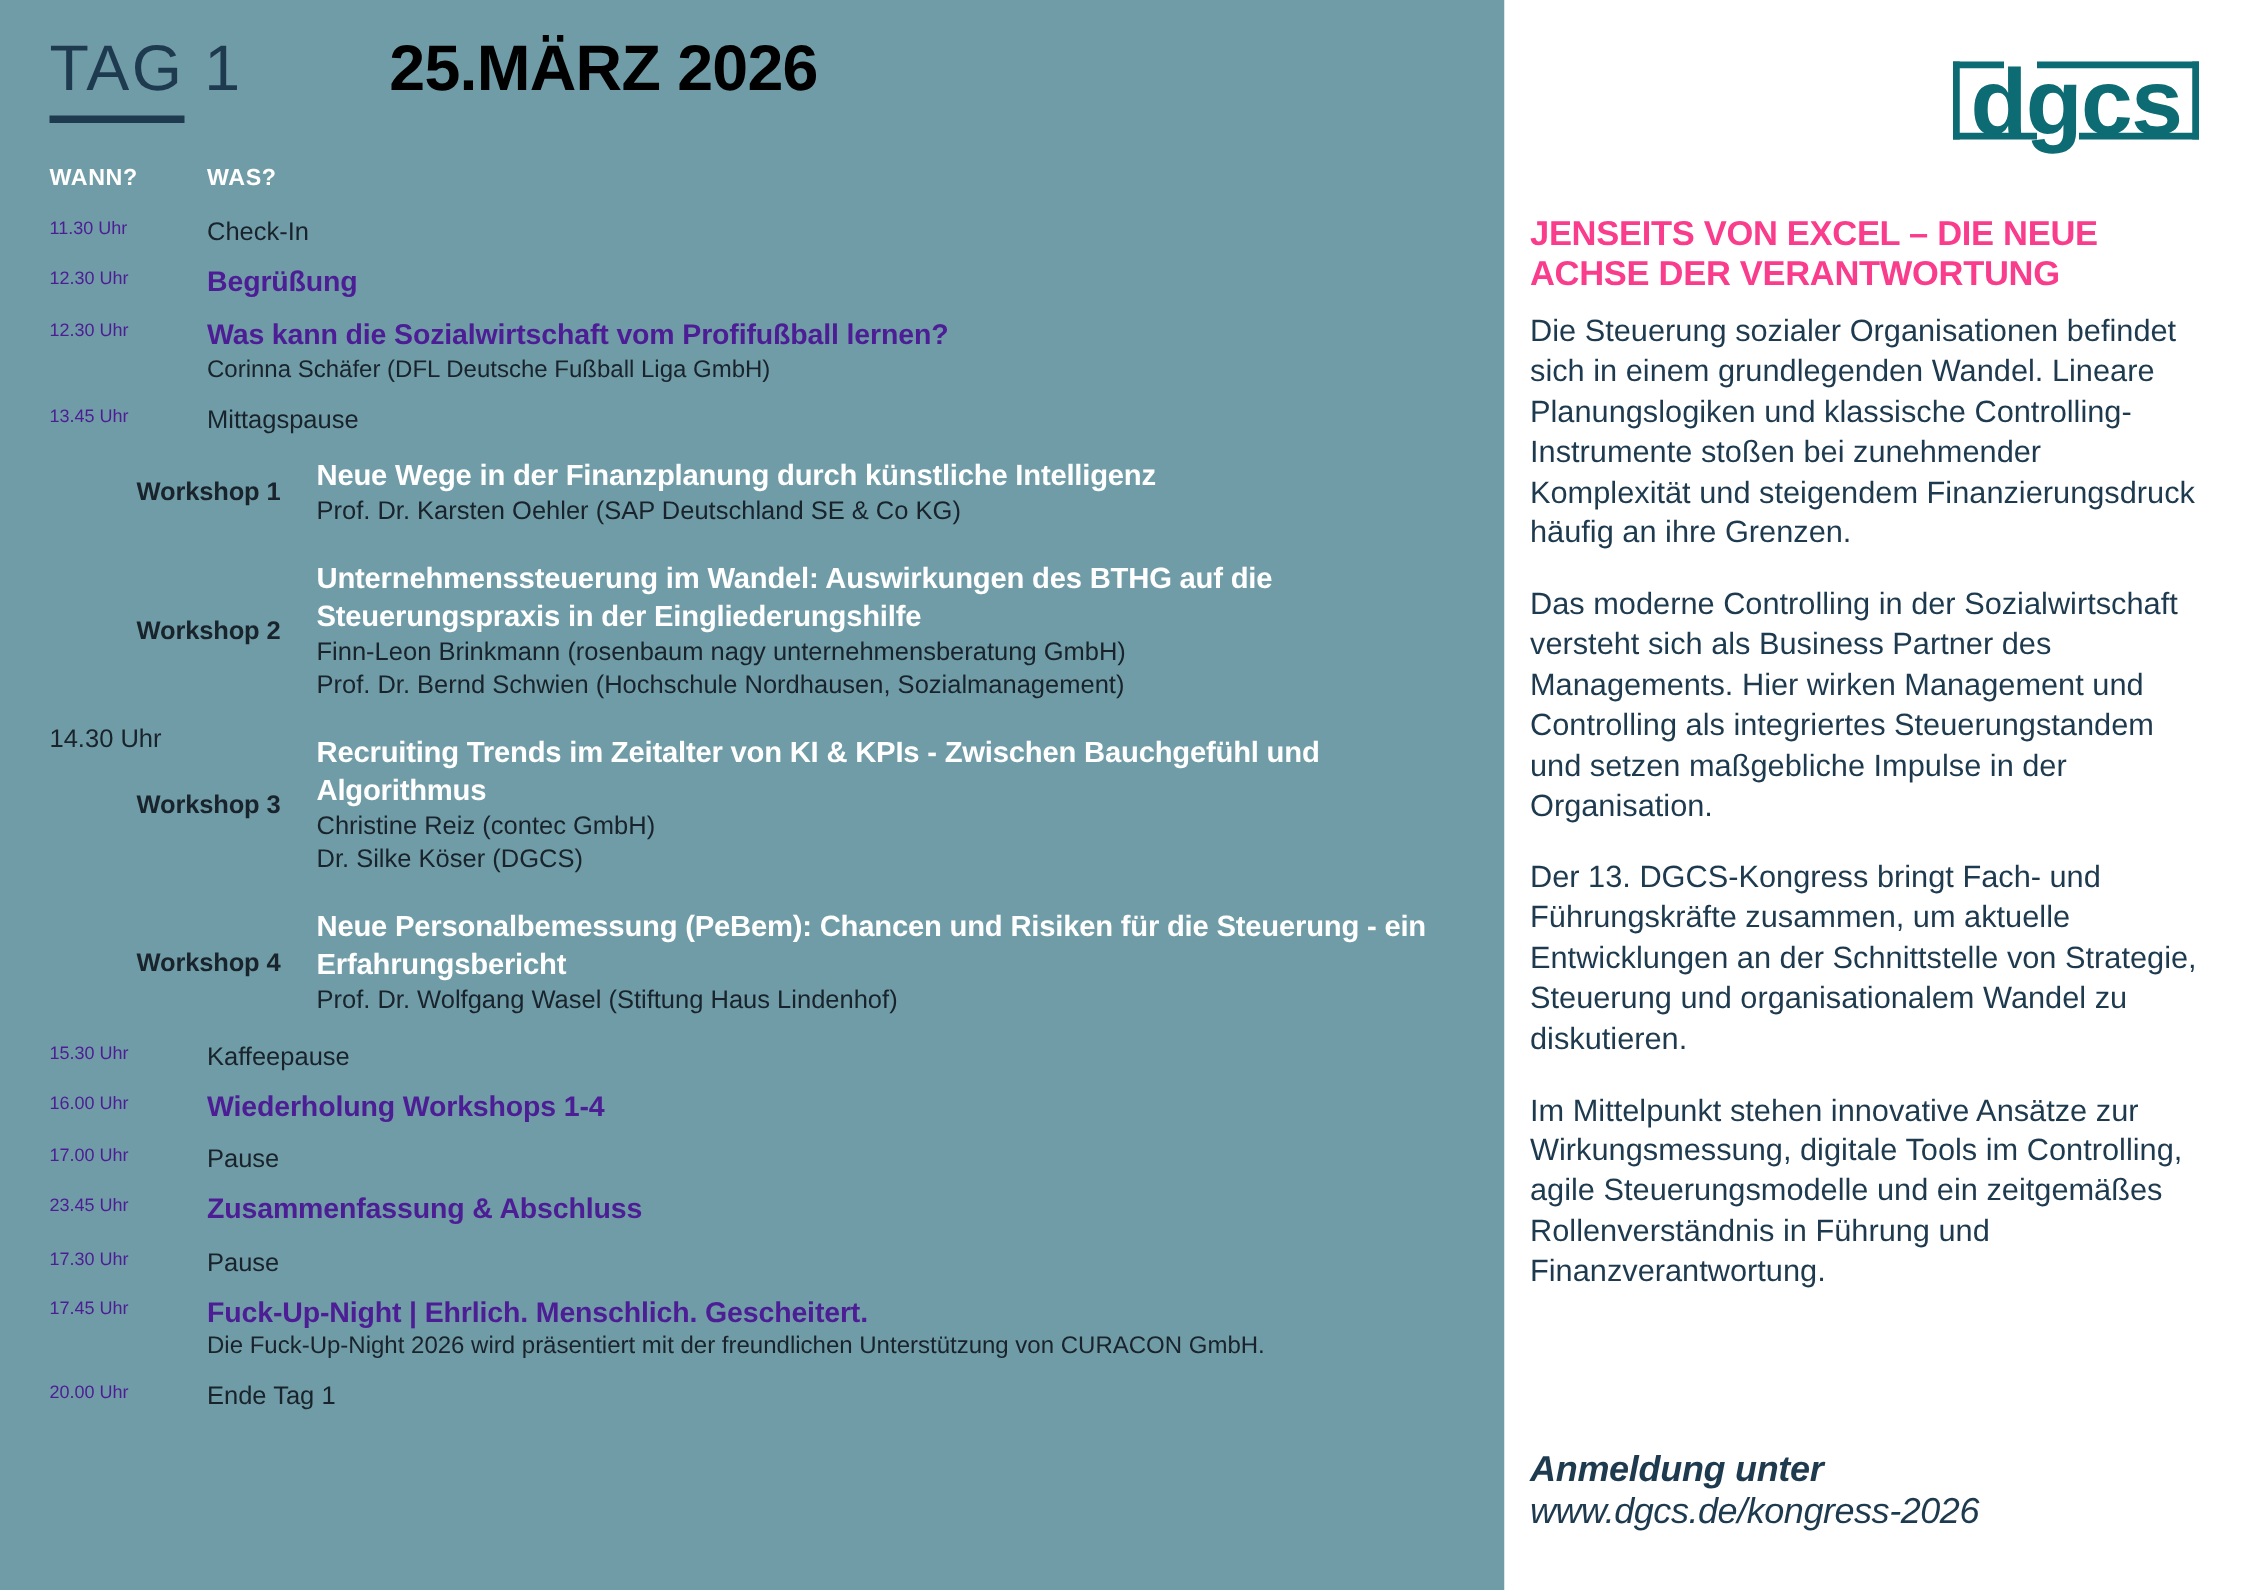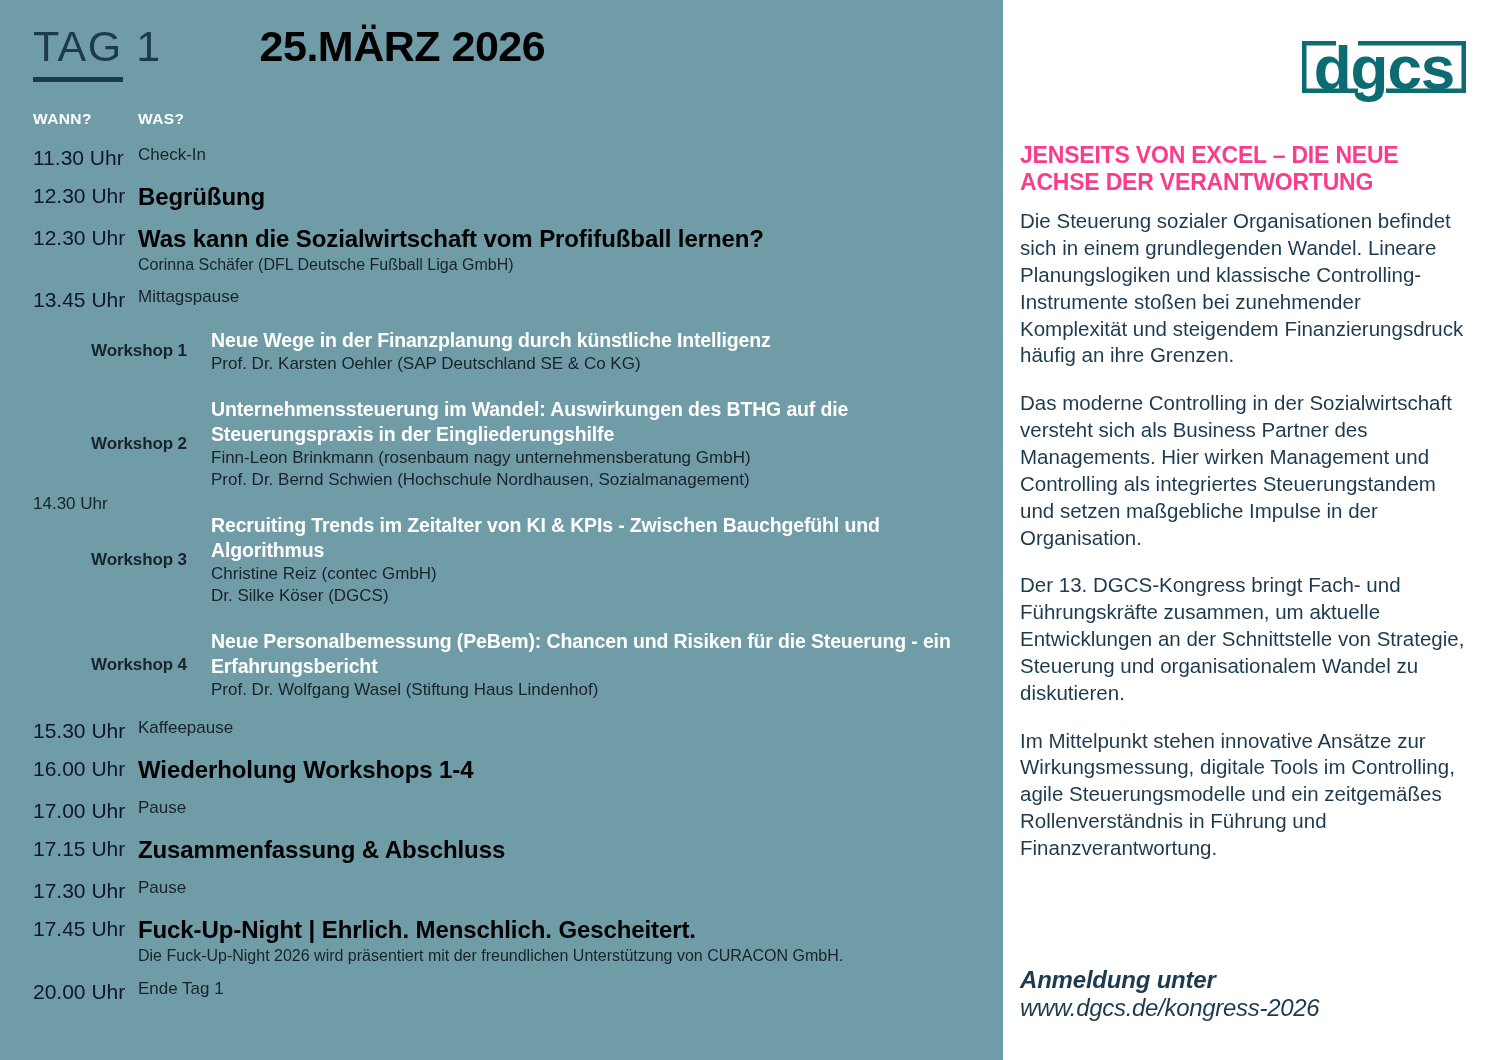--- a/index.html
+++ b/index.html
@@ -93,57 +93,57 @@
     width: 945px;
   }
   .row {
     display: flex;
     align-items: flex-start;
     margin-bottom: 11px;
   }
   .row-time {
     width: 105px;
     flex: 0 0 105px;
-    font-size: 21px;
-    color: #0f172a;
+    font-size: 12px;
+    color: #4c1d95;
     line-height: 1.25;
     padding-top: 1px;
   }
   .row-body {
     flex: 1 1 auto;
   }
   .item-title-plain {
     font-size: 17px;
     color: #18232B;
     line-height: 1.3;
   }
   .item-title-bold {
-    font-size: 24px;
-    font-weight: 800;
-    color: #000000;
+    font-size: 19px;
+    font-weight: 800;
+    color: #4c1d95;
     line-height: 1.28;
     letter-spacing: -0.1px;
   }
   .item-sub {
     font-size: 16px;
     color: #18232B;
     line-height: 1.3;
   }
 
   
   #workshop-block {
     position: relative;
     margin-top: 14px;
     margin-bottom: 16px;
     min-height: 335px;
   }
   #workshop-time {
     position: absolute;
     left: 0;
-    top: 166px;
+    top: 178px;
     width: 105px;
     font-size: 17px;
     color: #18232B;
   }
   #workshop-list {
     margin-left: 58px;
   }
   .ws-row {
     display: flex;
     align-items: center;
@@ -328,21 +328,21 @@
               <div class="item-title-bold">Wiederholung Workshops 1-4</div>
             </div>
           </div>
           <div class="row">
             <div class="row-time">17.00 Uhr</div>
             <div class="row-body">
               <div class="item-title-plain">Pause</div>
             </div>
           </div>
           <div class="row">
-            <div class="row-time">17.15 Uhr</div>
+            <div class="row-time">23.45 Uhr</div>
             <div class="row-body">
               <div class="item-title-bold">Zusammenfassung &amp; Abschluss</div>
             </div>
           </div>
           <div class="row">
             <div class="row-time">17.30 Uhr</div>
             <div class="row-body">
               <div class="item-title-plain">Pause</div>
             </div>
           </div>

